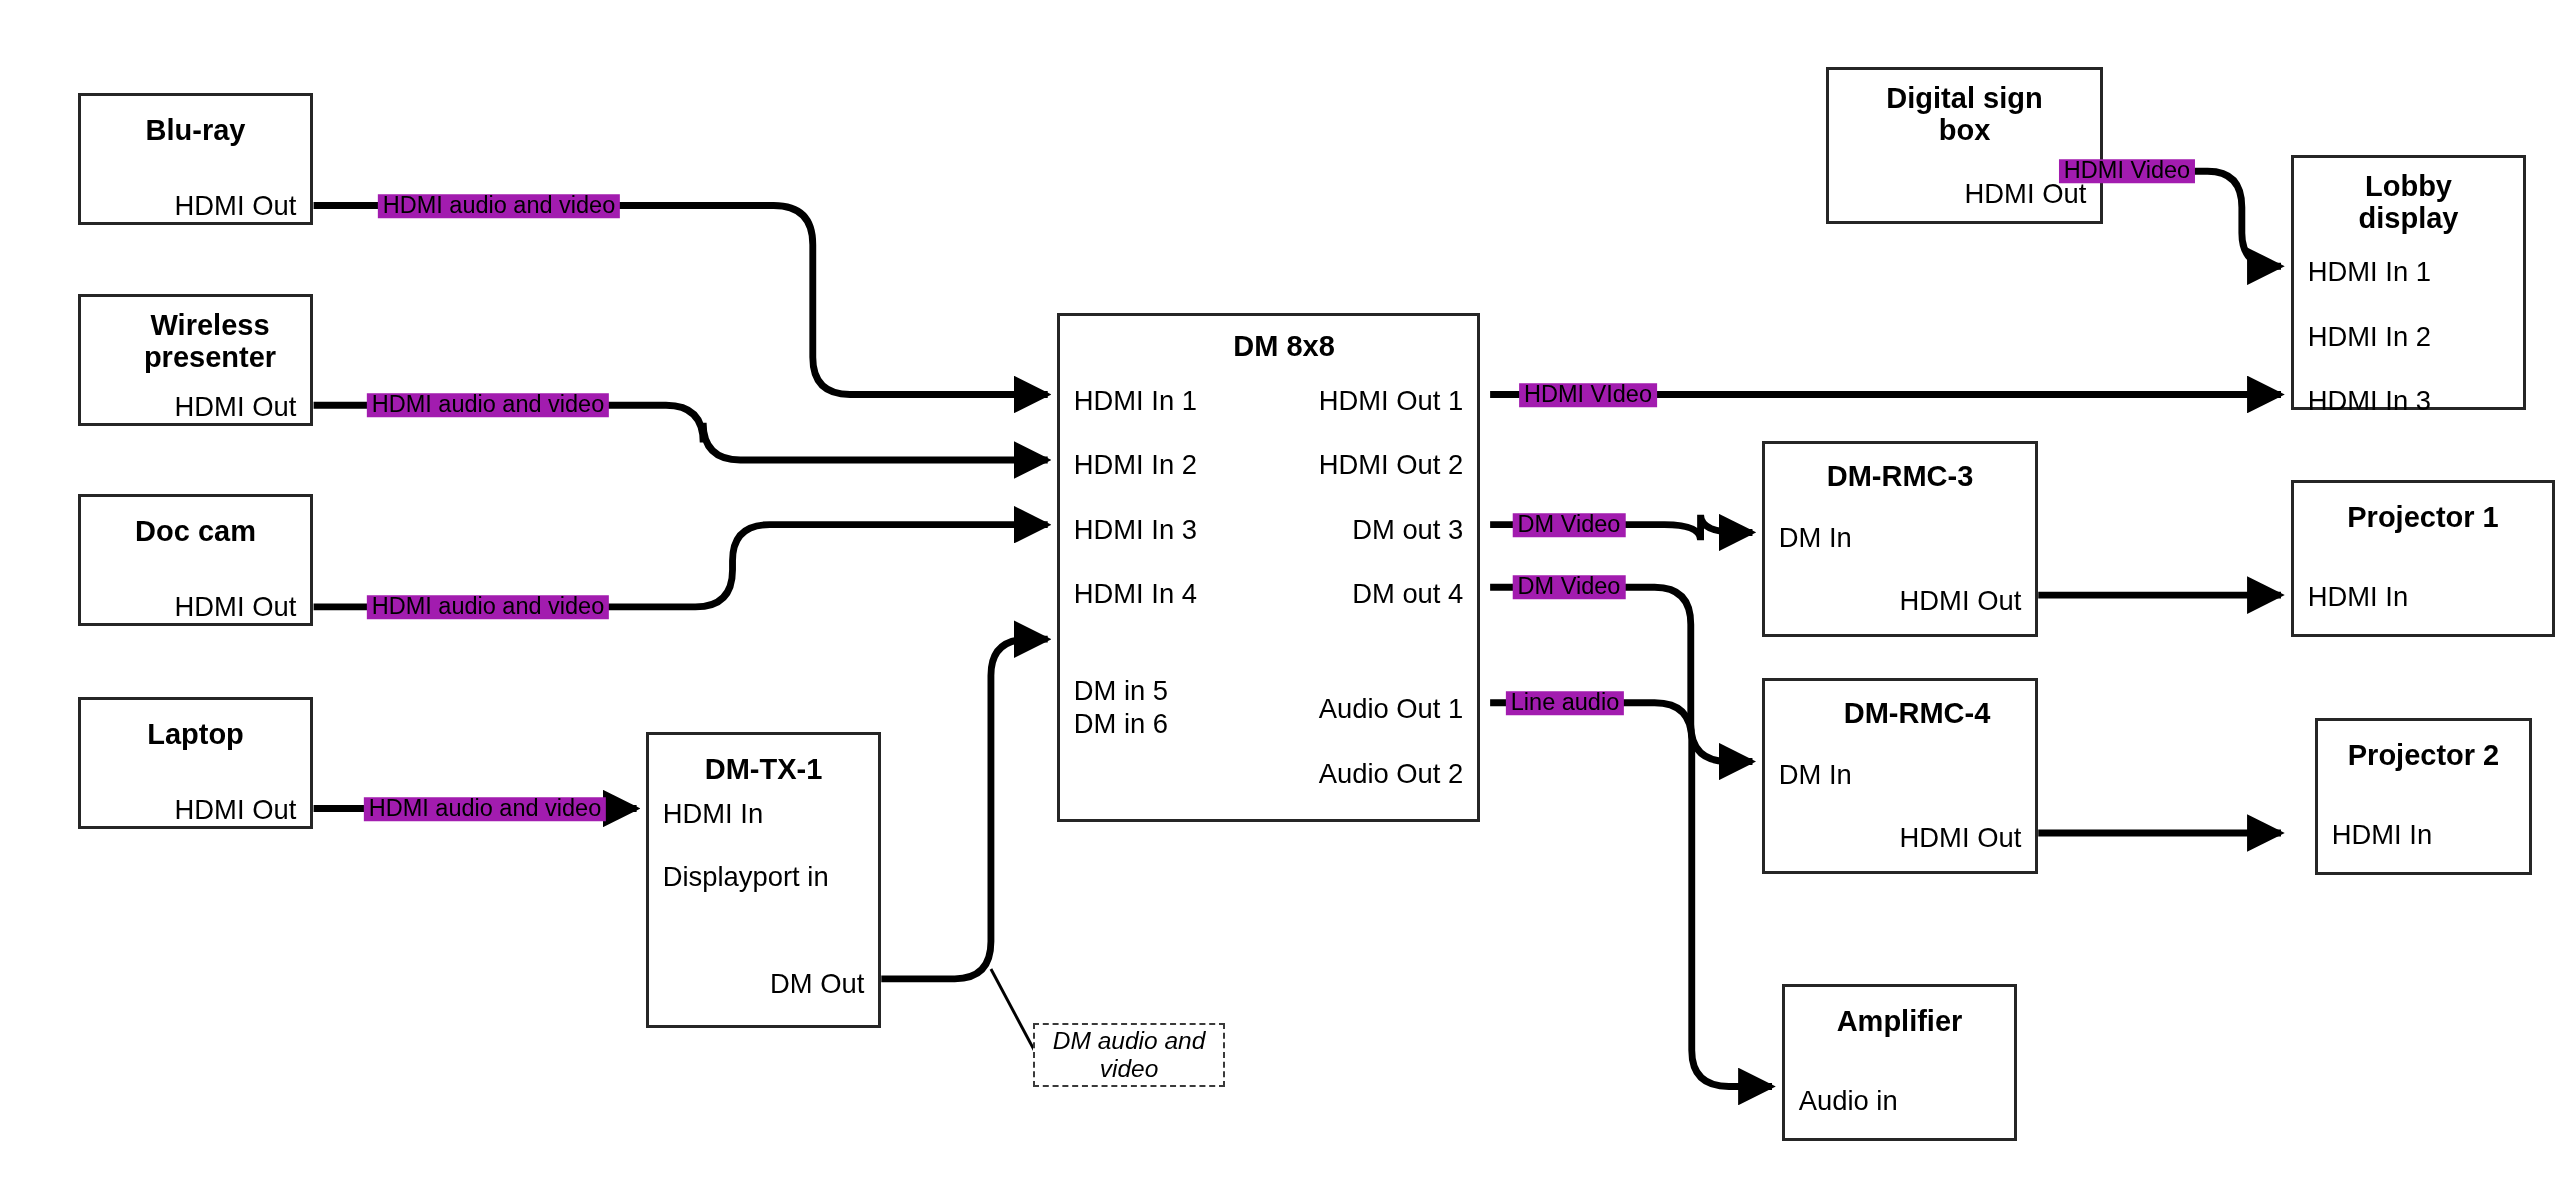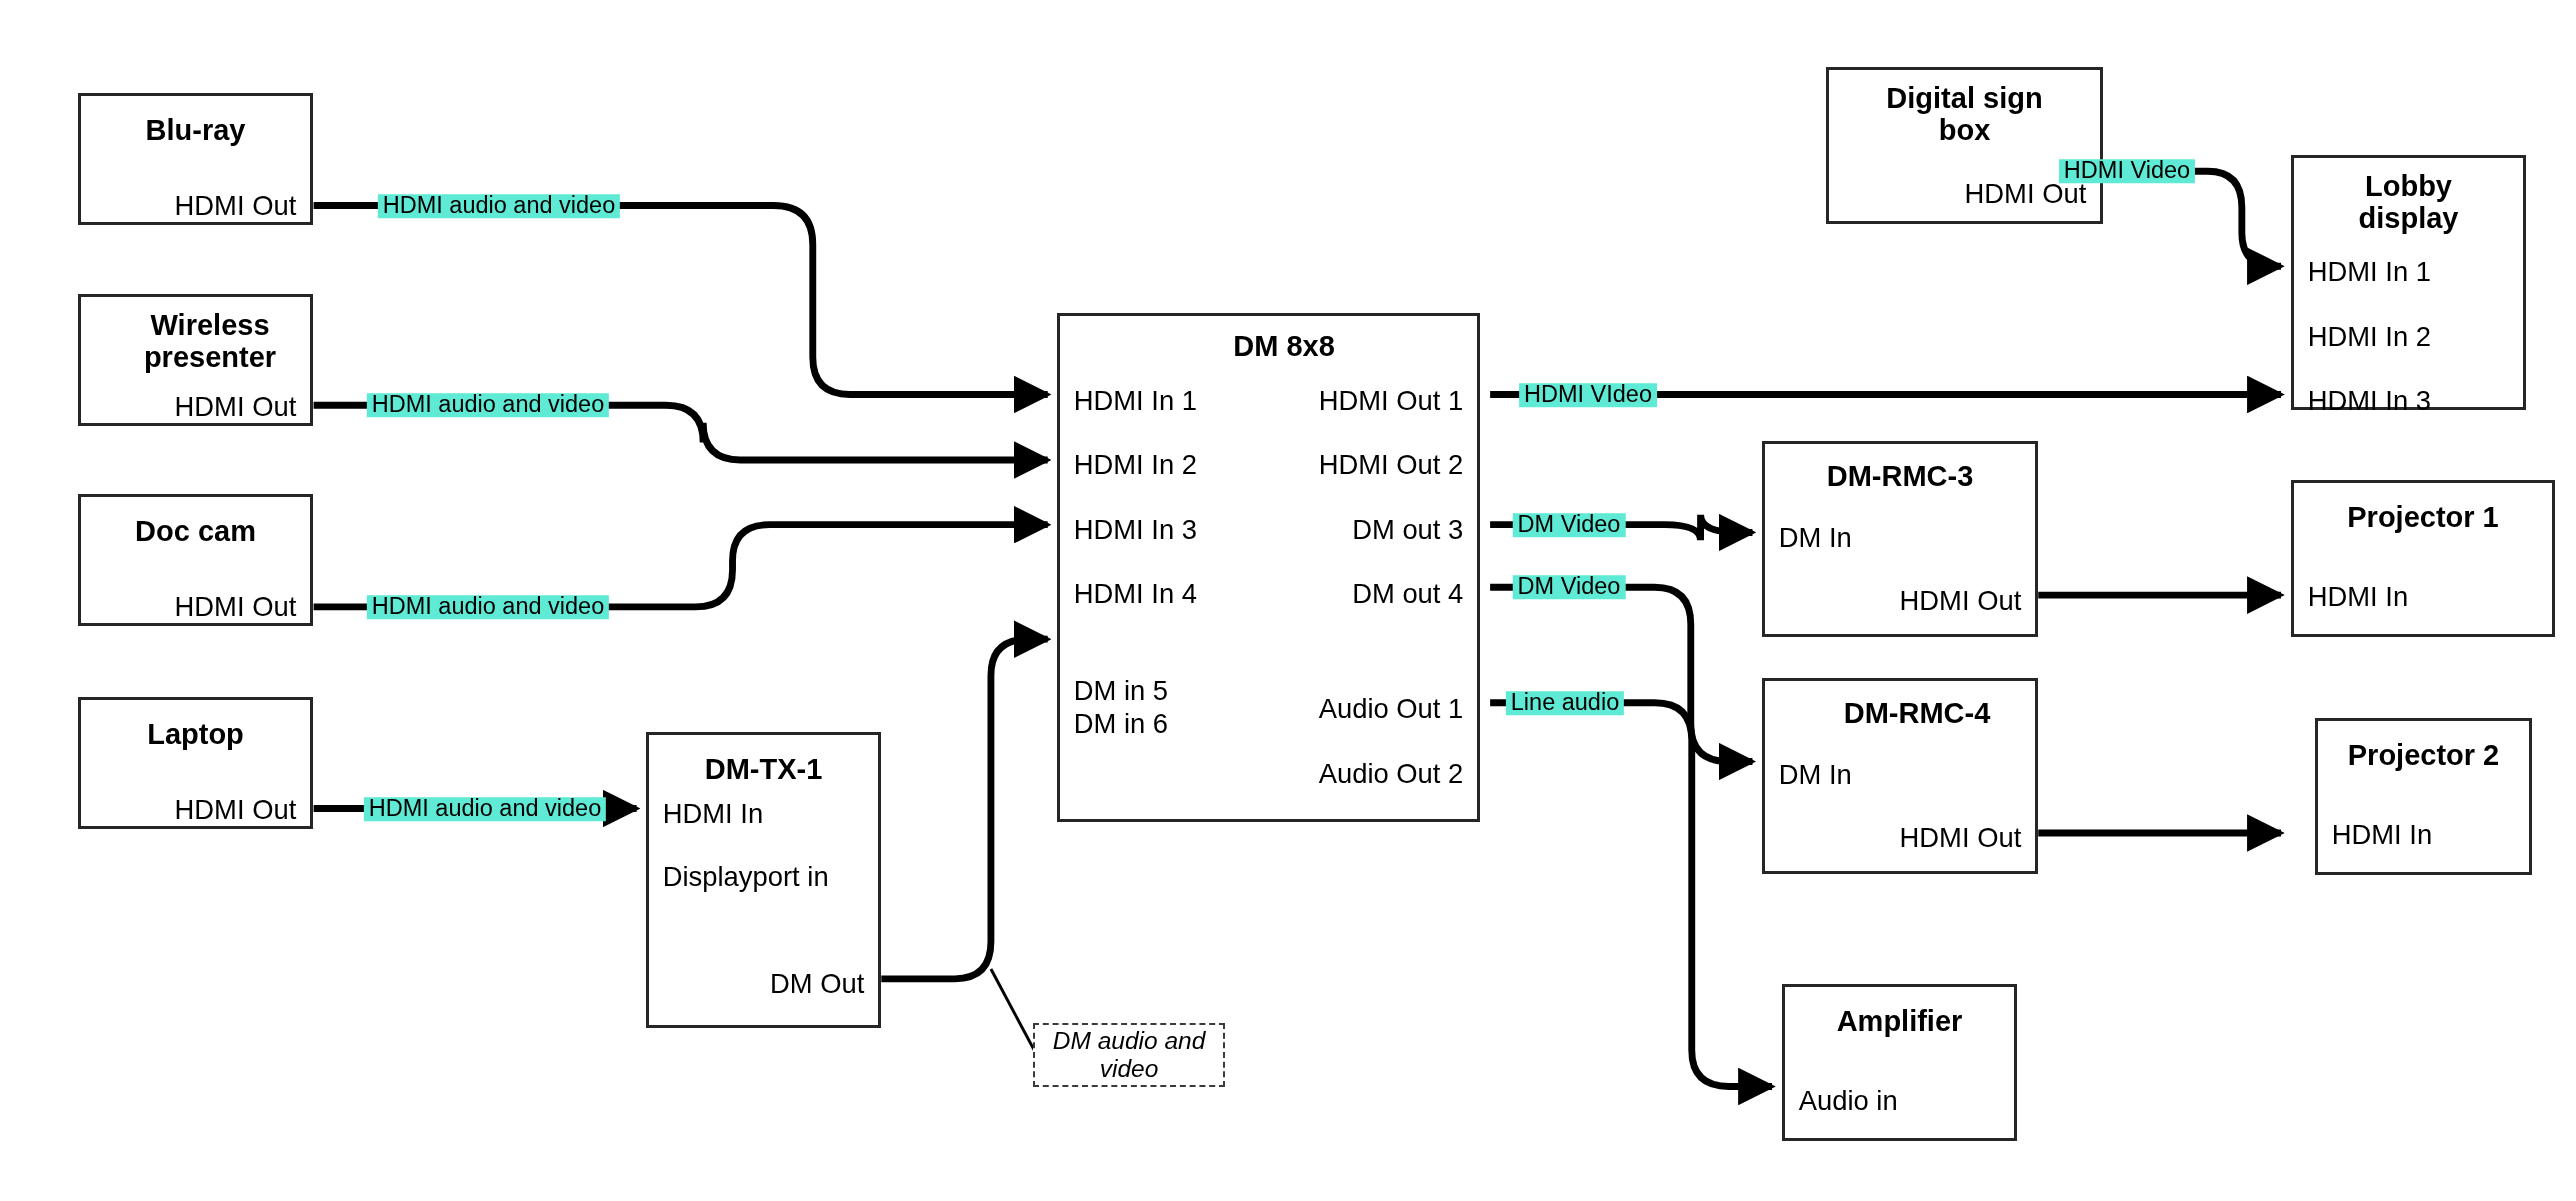--- a/index.html
+++ b/index.html
@@ -41,21 +41,21 @@
     font-size: 27.4px;
     color: #000000;
     white-space: nowrap;
   }
   .port.left  { left: 13.7px; }
   .port.right { right: 13.7px; }
   .wire-label {
     position: absolute;
     font-size: 23.5px;
     color: #000000;
-    background: #5eead4;
+    background: #a21caf;
     white-space: nowrap;
     padding: 0 4.9px;
     transform: translate(-50%, -50%);
     line-height: 1;
   }
   .callout {
     position: absolute;
     box-sizing: border-box;
     border: 2px dashed #3a3a3a;
     background: #ffffff;

